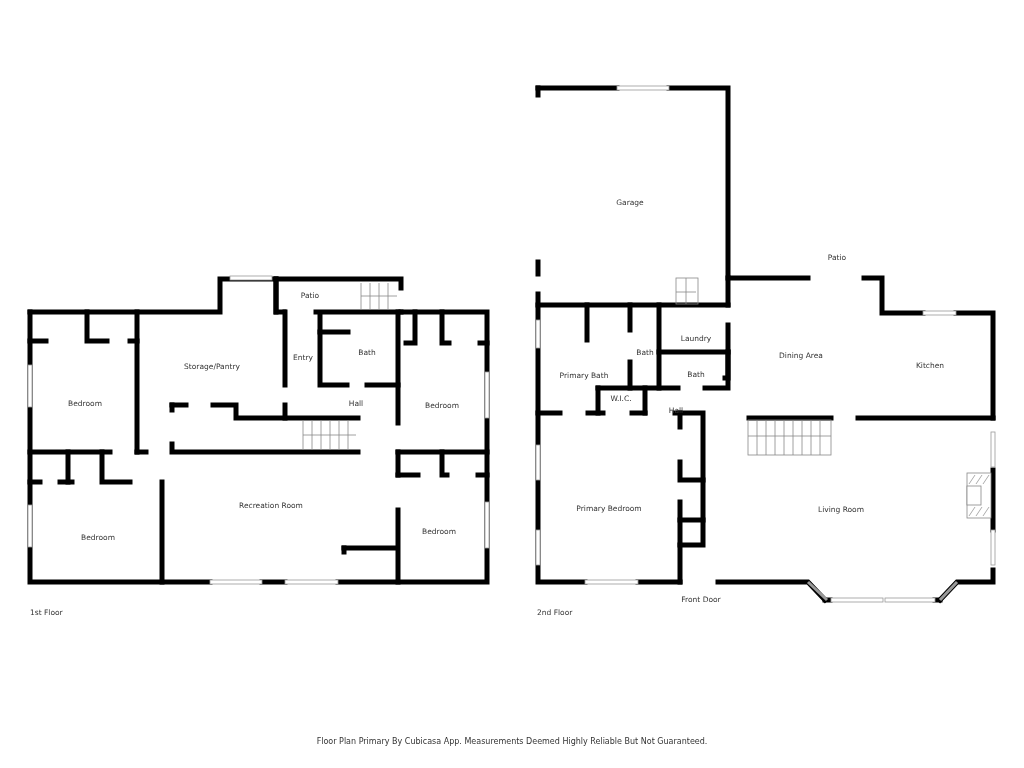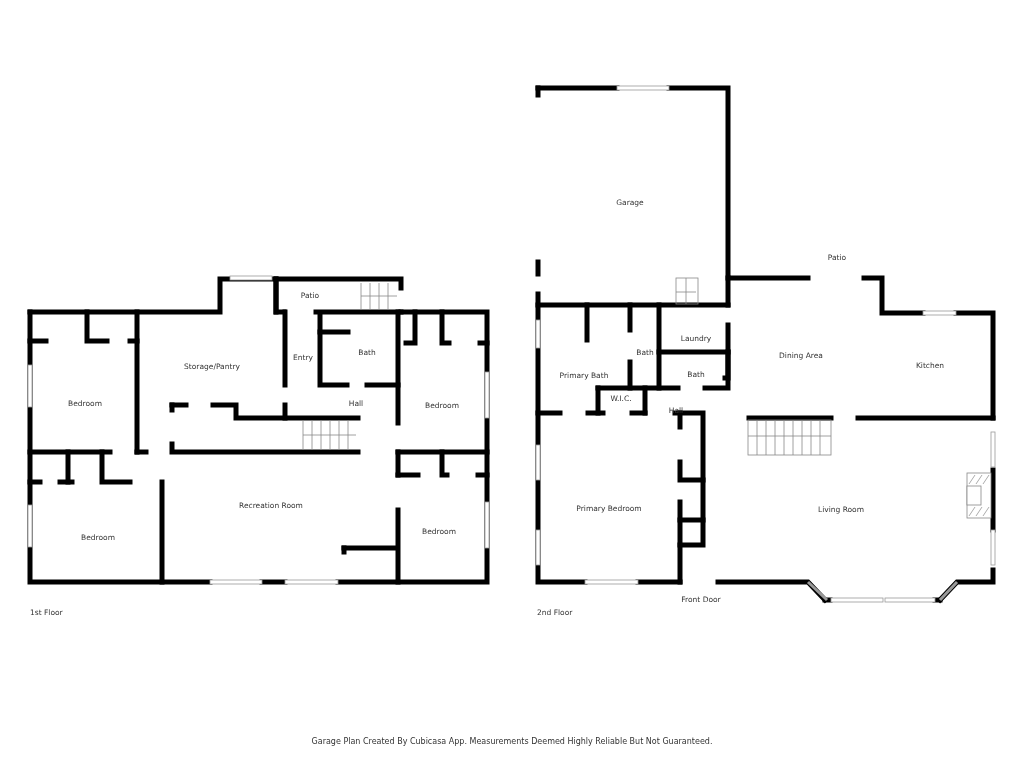--- a/index.html
+++ b/index.html
@@ -197,13 +197,13 @@
     <text class="room-label" x="696" y="375">Bath</text>
     <text class="room-label" x="621" y="399">W.I.C.</text>
     <text class="room-label" x="676" y="411">Hall</text>
     <text class="room-label" x="609" y="509">Primary Bedroom</text>
     <text class="room-label" x="841" y="510">Living Room</text>
     <text class="room-label" x="701" y="600">Front Door</text>
     <text class="floor-label" x="537" y="615">2nd Floor</text>
   </g>
 </svg>
 
-<div class="footer">Garage Plan Created By Cubicasa App. Measurements Deemed Highly Reliable But Not Guaranteed.</div>
+<div class="footer">Floor Plan Primary By Cubicasa App. Measurements Deemed Highly Reliable But Not Guaranteed.</div>
 
 </body></html>

